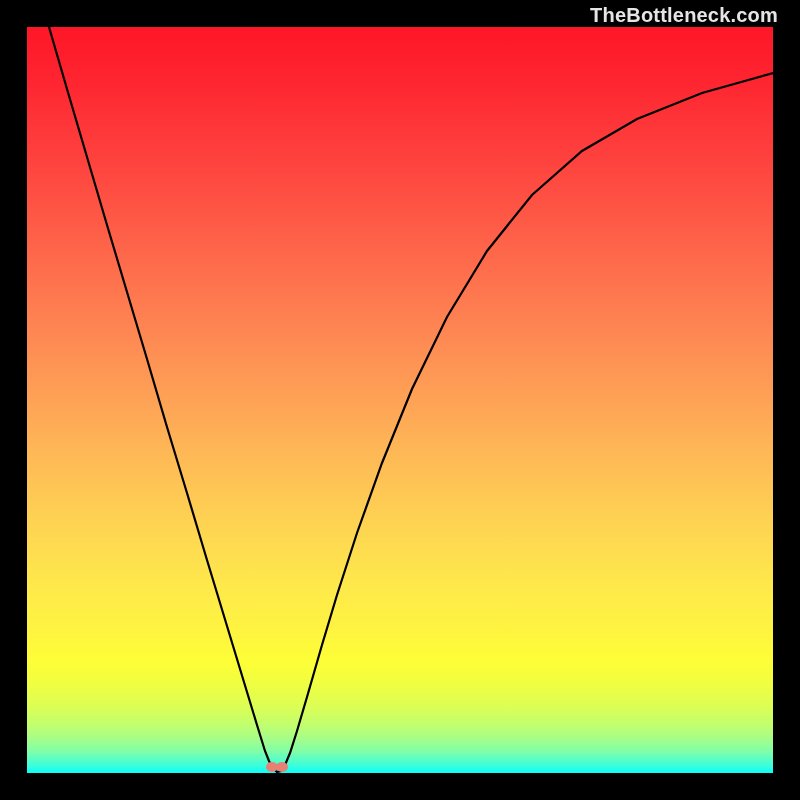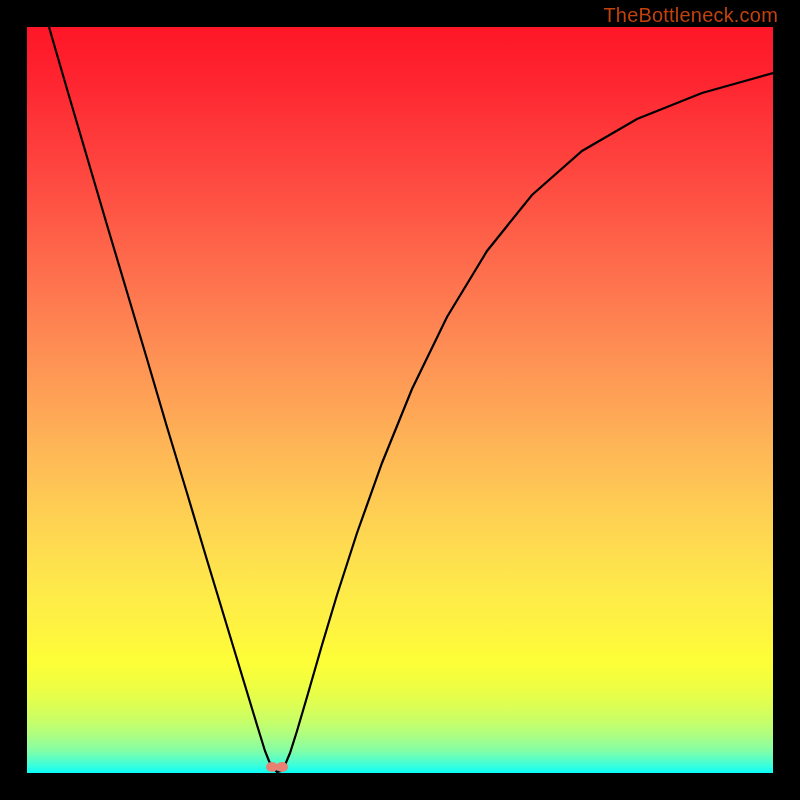--- a/index.html
+++ b/index.html
@@ -9,22 +9,22 @@
     background: #000000;
     position: relative;
     overflow: hidden;
     font-family: Arial, Helvetica, sans-serif;
   }
   .watermark {
     position: absolute;
     top: 4px;
     right: 22px;
     font-size: 20px;
-    font-weight: 400;
-    color: #c2410c;
+    font-weight: 700;
+    color: #e5e5e5;
     letter-spacing: 0.2px;
     z-index: 10;
   }
   .plot-area {
     position: absolute;
     left: 27px;
     top: 27px;
     width: 746px;
     height: 746px;
   }

